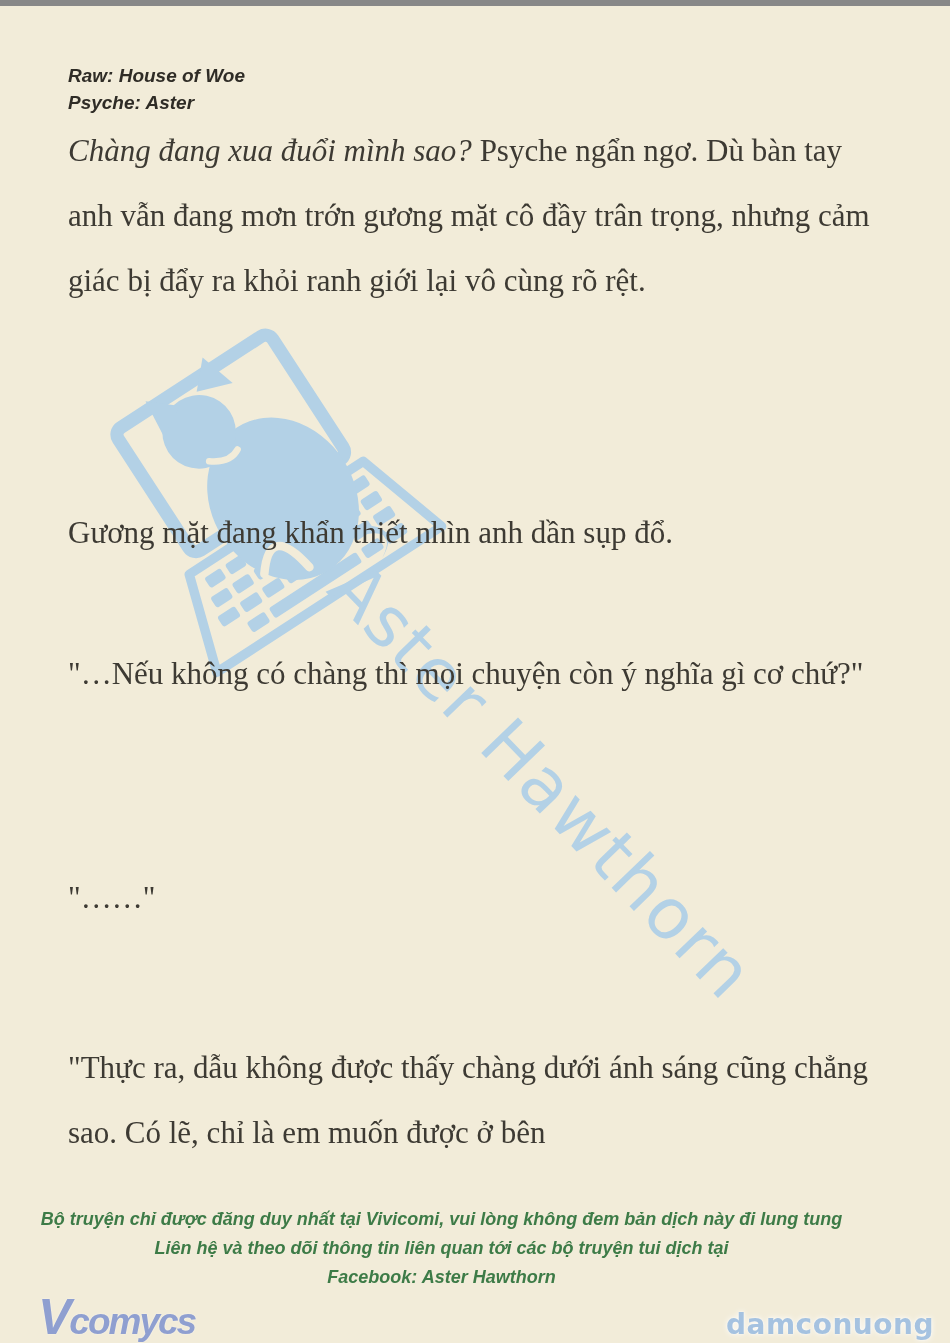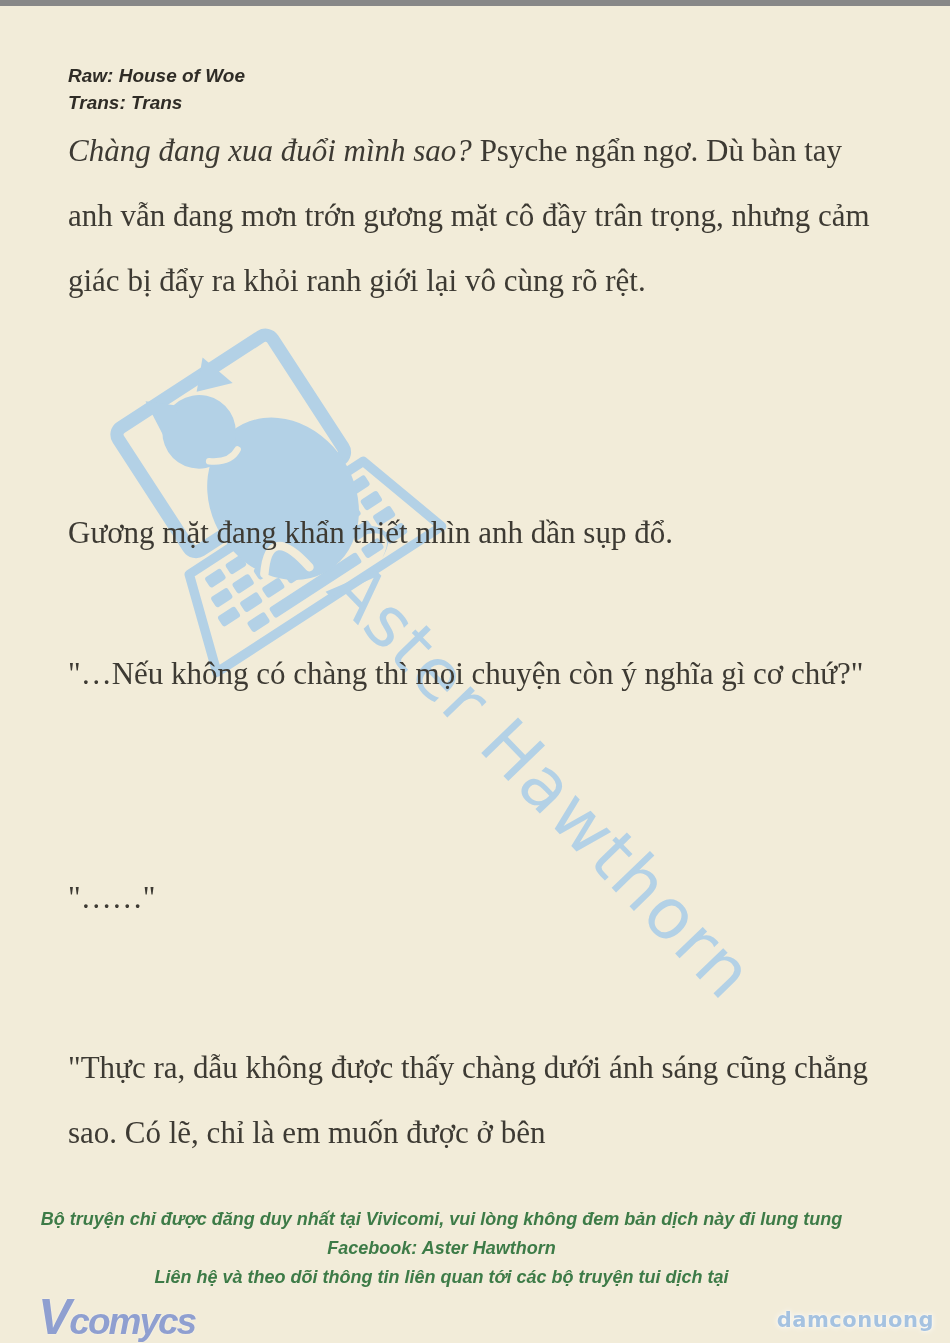--- a/index.html
+++ b/index.html
@@ -76,33 +76,33 @@
     font-size:37px;letter-spacing:-2px;
     color:var(--c-logo);
     text-shadow:0 0 2px rgba(255,255,255,.6);
     text-align:center;
   }
   .logo::first-letter{font-size:1.35em;}
   .sitetag{
     position:absolute;right:16px;top:1302px;z-index:2;
     font-family:"DejaVu Sans","Liberation Sans",sans-serif;
     font-weight:bold;
-    font-size:21px;letter-spacing:.5px;
+    font-size:28px;letter-spacing:.5px;
     color:var(--c-tag);
     text-shadow:0 0 6px rgba(255,255,255,.95),0 0 2px rgba(255,255,255,.8);
   }
 </style>
 </head>
 <body>
 
 <div class="page">
 
   <div class="credits">
     <div>Raw: House of Woe</div>
-    <div>Trans: Trans</div>
+    <div>Psyche: Aster</div>
   </div>
 
   <svg class="wm-laptop" viewBox="0 0 390 390" aria-hidden="true">
     <g transform="rotate(-33 195 195)" fill="none" stroke="var(--c-wm)">
 
       <rect x="100" y="45" width="195" height="155" rx="9" stroke-width="14" stroke-linejoin="round"></rect>
 
       <path d="M85 215 L305 215 L337 318 L53 318 Z" stroke-width="10" stroke-linejoin="round"></path>
 
       <g fill="var(--c-wm)" stroke="none">
@@ -154,20 +154,20 @@
   <div class="story">
     <p class="para p1"><span class="ital">Chàng đang xua đuổi mình sao?</span><span> Psyche ngẩn ngơ. Dù bàn tay anh vẫn đang mơn trớn gương mặt cô đầy trân trọng, nhưng cảm giác bị đẩy ra khỏi ranh giới lại vô cùng rõ rệt.</span></p>
     <p class="para p2">Gương mặt đang khẩn thiết nhìn anh dần sụp đổ.</p>
     <p class="para p3">"…Nếu không có chàng thì mọi chuyện còn ý nghĩa gì cơ chứ?"</p>
     <p class="para p4">"……"</p>
     <p class="para p5">"Thực ra, dẫu không được thấy chàng dưới ánh sáng cũng chẳng sao. Có lẽ, chỉ là em muốn được ở bên</p>
   </div>
 
   <div class="footer">
     <div>Bộ truyện chỉ được đăng duy nhất tại Vivicomi, vui lòng không đem bản dịch này đi lung tung</div>
+    <div>Liên hệ và theo dõi thông tin liên quan tới các bộ truyện tui dịch tại</div>
     <div>Facebook: Aster Hawthorn</div>
-    <div>Liên hệ và theo dõi thông tin liên quan tới các bộ truyện tui dịch tại</div>
   </div>
 
   <div class="logo">Vcomycs</div>
   <div class="sitetag">damconuong</div>
 
 </div>
 
 </body></html>

